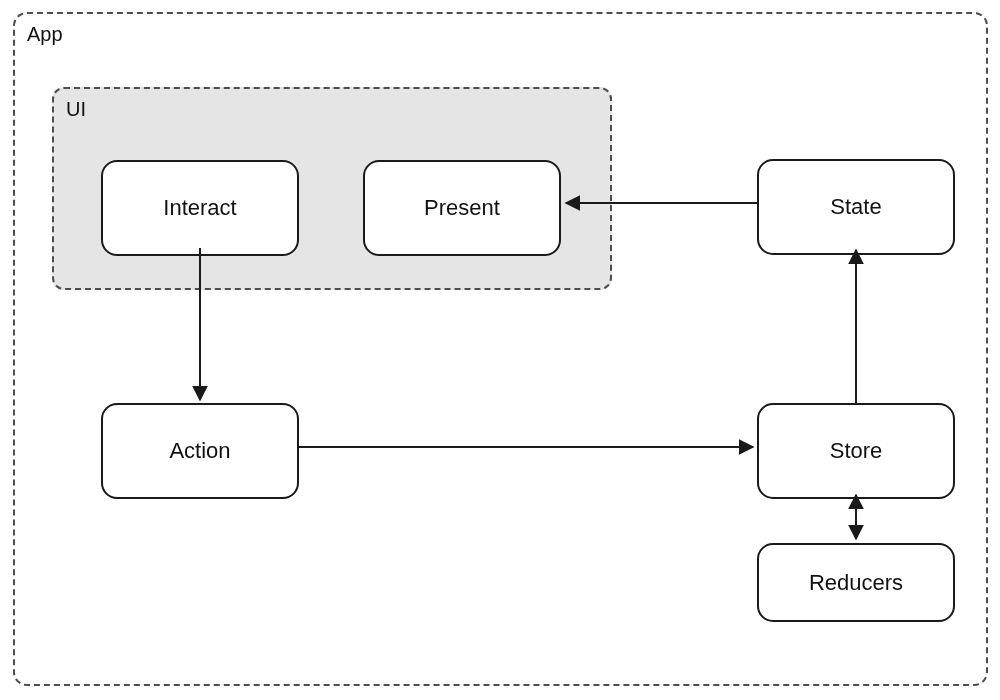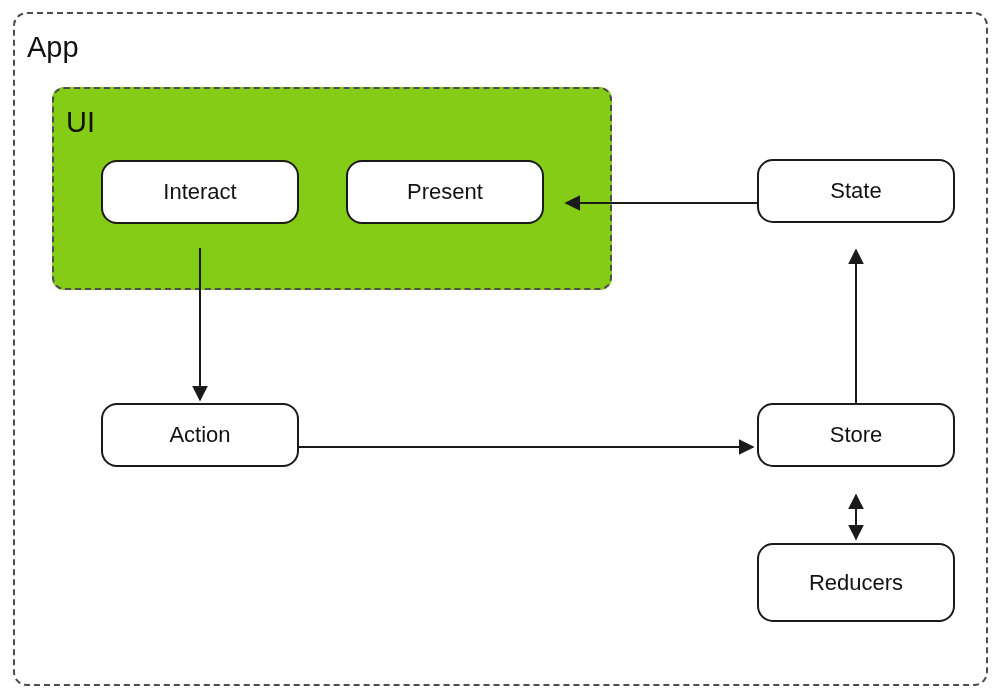--- a/index.html
+++ b/index.html
@@ -27,48 +27,48 @@
     height: 674px;
     border-radius: 14px;
     background: #ffffff;
   }
   .ui-frame {
     left: 52px;
     top: 87px;
     width: 560px;
     height: 203px;
     border-radius: 12px;
-    background: #84cc16;
+    background: #e5e5e5;
   }
   .container-label {
     position: absolute;
     left: 12px;
-    top: 16px;
-    font-size: 29px;
+    top: 8px;
+    font-size: 20px;
     color: #111111;
     line-height: 1.2;
   }
   .node {
     position: absolute;
     box-sizing: border-box;
     width: 198px;
-    height: 64px;
+    height: 96px;
     background: #ffffff;
     border: 2px solid #1a1a1a;
     border-radius: 16px;
     display: flex;
     align-items: center;
     justify-content: center;
   }
   .node-label {
     font-size: 22px;
     color: #111111;
   }
   .node-interact { left: 101px; top: 160px; }
-  .node-present  { left: 346px; top: 160px; text-align: center; }
+  .node-present  { left: 363px; top: 160px; text-align: center; }
   .node-state    { left: 757px; top: 159px; justify-content: center; }
   .node-action   { left: 101px; top: 403px; }
   .node-store    { left: 757px; top: 403px; }
   .node-reducers { left: 757px; top: 543px; height: 79px; }
   .arrows-layer {
     position: absolute;
     left: 0;
     top: 0;
     width: 1000px;
     height: 700px;

